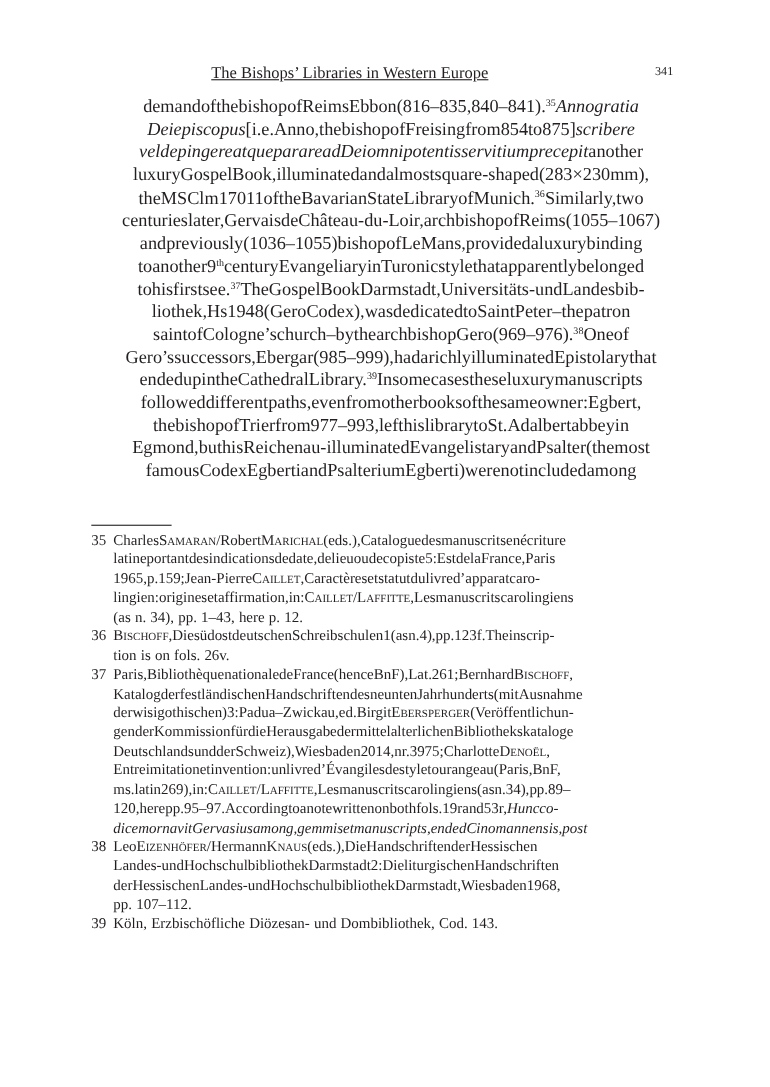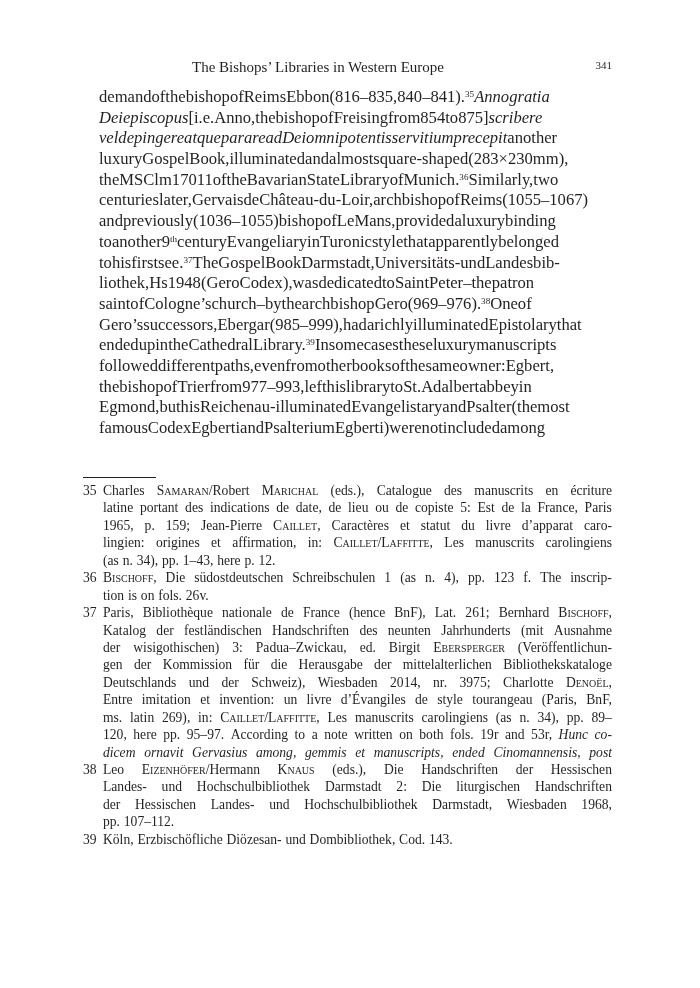--- a/index.html
+++ b/index.html
@@ -1,32 +1,32 @@
 <!DOCTYPE html>
 <html><head>
 <meta charset="utf-8">
 <style>
   html, body { margin: 0; padding: 0; background: #ffffff; }
   body { width: 700px; height: 988px; position: relative; overflow: hidden;
          font-family: "Liberation Serif", "DejaVu Serif", serif; color: #231f20; }
   .header-title { position: absolute; top: 59px; left: 83px; width: 470px; text-align: center;
-                  font-size: 15px; }
+                  font-size: 15px; text-decoration: underline; }
   .page-number { position: absolute; top: 59px; right: 88px; font-size: 11px; }
   .body-text { position: absolute; top: 87px; left: 83px; width: 529px; }
   .line { display: block; height: 20.7px; line-height: 20.7px; font-size: 16.6px;
           text-align: justify; text-align-last: justify; white-space: nowrap; }
-  .jline { display: flex; justify-content: flex-start; white-space: pre; margin-left: 16px; }
+  .jline { display: flex; justify-content: center; white-space: pre; margin-left: 16px; }
   i { }
   sup { font-size: 0.55em; vertical-align: 0.6em; line-height: 0; }
   .rule { position: absolute; top: 477px; left: 83px; width: 73px; height: 0;
           border-top: 1px solid #231f20; }
   .footnotes { position: absolute; top: 482px; left: 83px; width: 529px; }
   .fn { position: relative; padding-left: 20px; }
   .fn-num { position: absolute; left: 0; top: 0; font-size: 13.6px; line-height: 17.45px; }
-  .fline { display: flex; justify-content: space-between; white-space: pre;
+  .fline { display: flex; white-space: pre;
            font-size: 13.6px; height: 17.45px; line-height: 17.45px; }
   .fline.left { justify-content: flex-start; gap: 0.28em; }
   .sc { font-variant: small-caps; }
   .w { display: inline; }
 </style>
 </head>
 <body>
 
 <div class="header-title">The Bishops’ Libraries in Western Europe</div>
 <div class="page-number">341</div>

